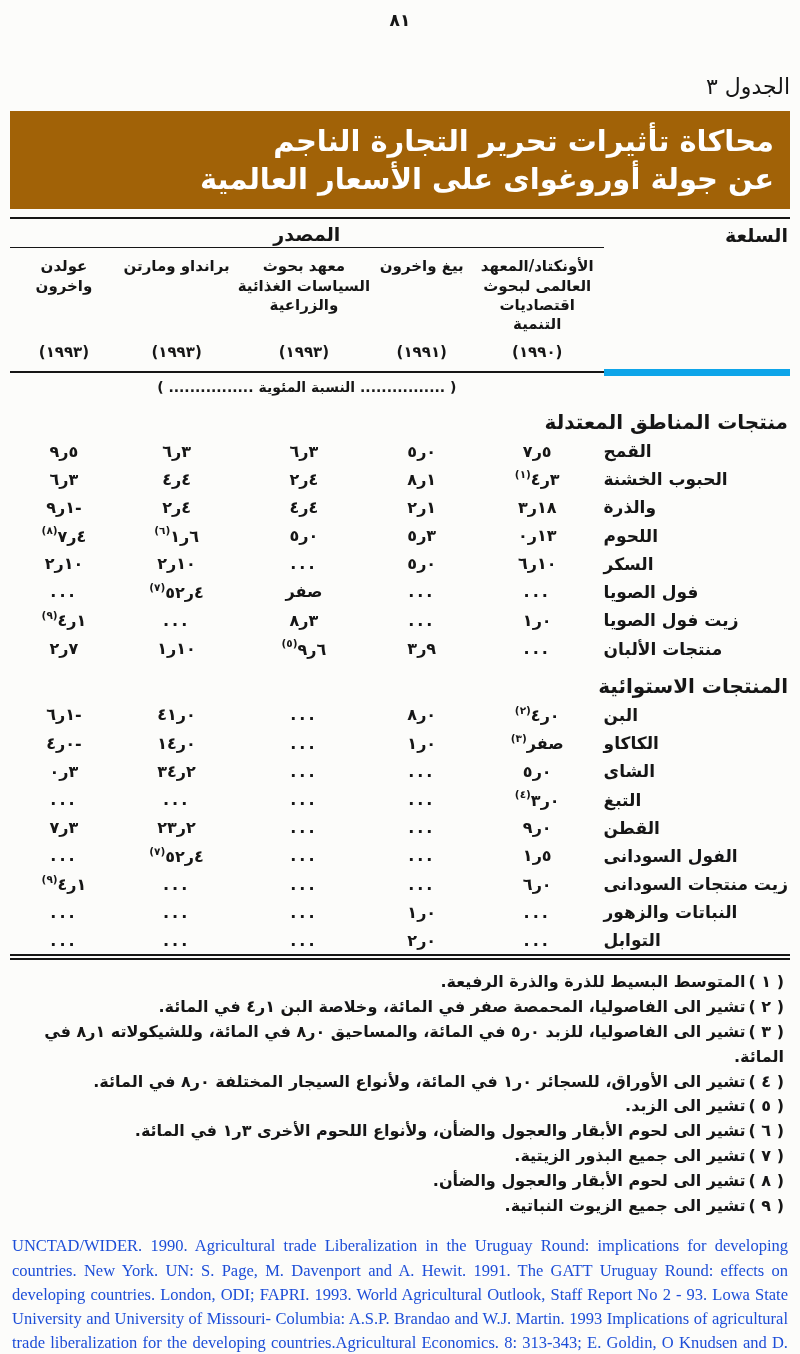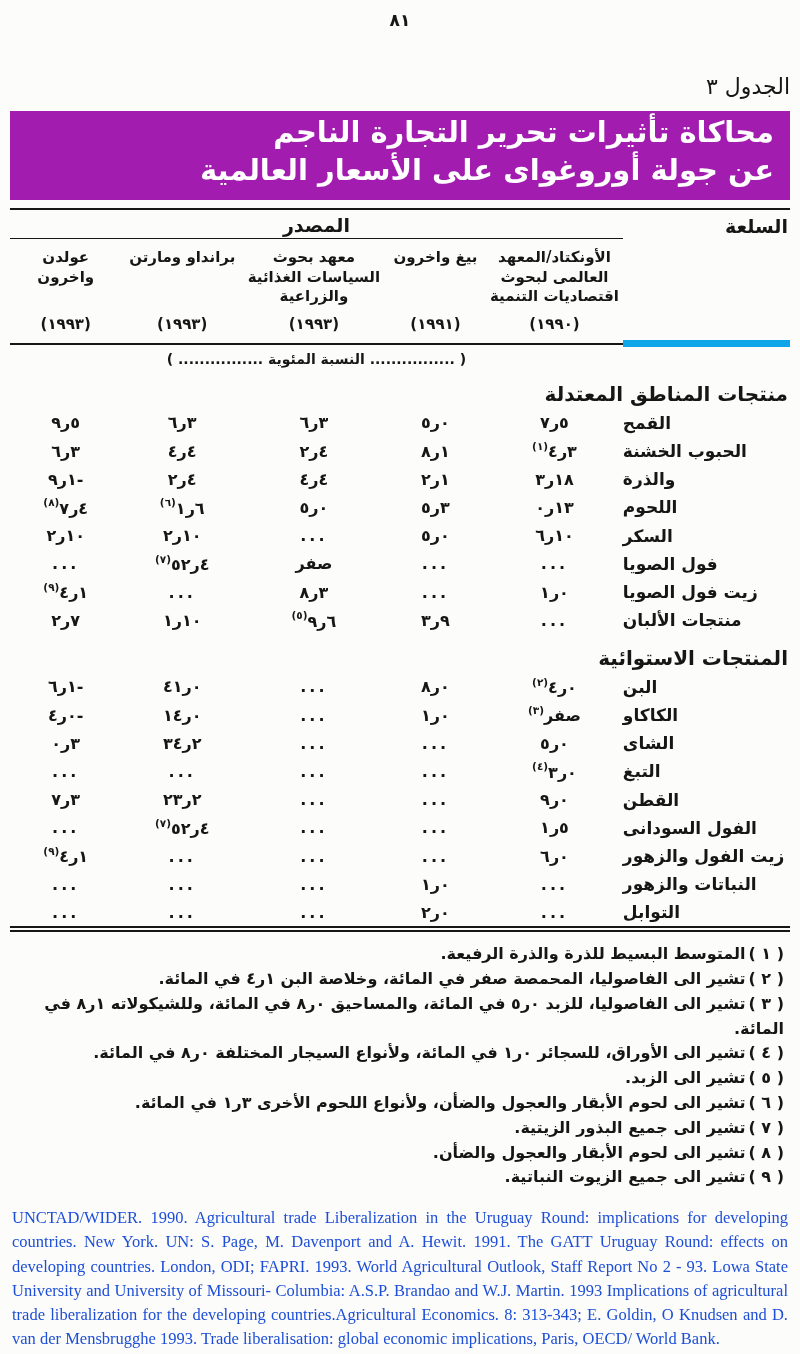--- a/index.html
+++ b/index.html
@@ -11,23 +11,23 @@
     font-family: "DejaVu Sans", sans-serif;
     overflow: hidden;
   }
   .page { padding: 6px 10px 0 10px; direction: rtl; }
 
   .page-number { text-align: center; font-size: 17px; font-weight: bold; padding-top: 4px; }
   .table-label { margin-top: 44px; font-size: 22px; font-weight: normal; text-align: right; padding-left: 4px; }
 
   .banner {
     margin-top: 12px;
-    background: #a21caf;
+    background: #a16207;
     color: #ffffff;
-    padding: 3px 16px 11px 16px;
+    padding: 12px 16px 11px 16px;
     font-size: 29px;
     font-weight: bold;
     line-height: 1.3;
     text-align: right;
   }
 
   table.data-table {
     width: 100%;
     margin-top: 8px;
     border-collapse: collapse;
@@ -270,21 +270,21 @@
   <tr class="data-row">
     <td class="commodity-cell">الفول السودانى</td>
     <td class="value-cell"><span class="num">١ر٥</span><sup class="fn-ref"></sup></td>
     <td class="value-cell"><span class="num dots">...</span><sup class="fn-ref"></sup></td>
     <td class="value-cell"><span class="num dots">...</span><sup class="fn-ref"></sup></td>
     <td class="value-cell"><span class="num">٥٢ر٤</span><sup class="fn-ref">(٧)</sup></td>
     <td class="value-cell"><span class="num dots">...</span><sup class="fn-ref"></sup></td>
   </tr>
 
   <tr class="data-row">
-    <td class="commodity-cell">زيت الفول والزهور</td>
+    <td class="commodity-cell">زيت منتجات السودانى</td>
     <td class="value-cell"><span class="num">٦ر٠</span><sup class="fn-ref"></sup></td>
     <td class="value-cell"><span class="num dots">...</span><sup class="fn-ref"></sup></td>
     <td class="value-cell"><span class="num dots">...</span><sup class="fn-ref"></sup></td>
     <td class="value-cell"><span class="num dots">...</span><sup class="fn-ref"></sup></td>
     <td class="value-cell"><span class="num">٤ر١</span><sup class="fn-ref">(٩)</sup></td>
   </tr>
 
   <tr class="data-row">
     <td class="commodity-cell">النباتات والزهور</td>
     <td class="value-cell"><span class="num dots">...</span><sup class="fn-ref"></sup></td>

